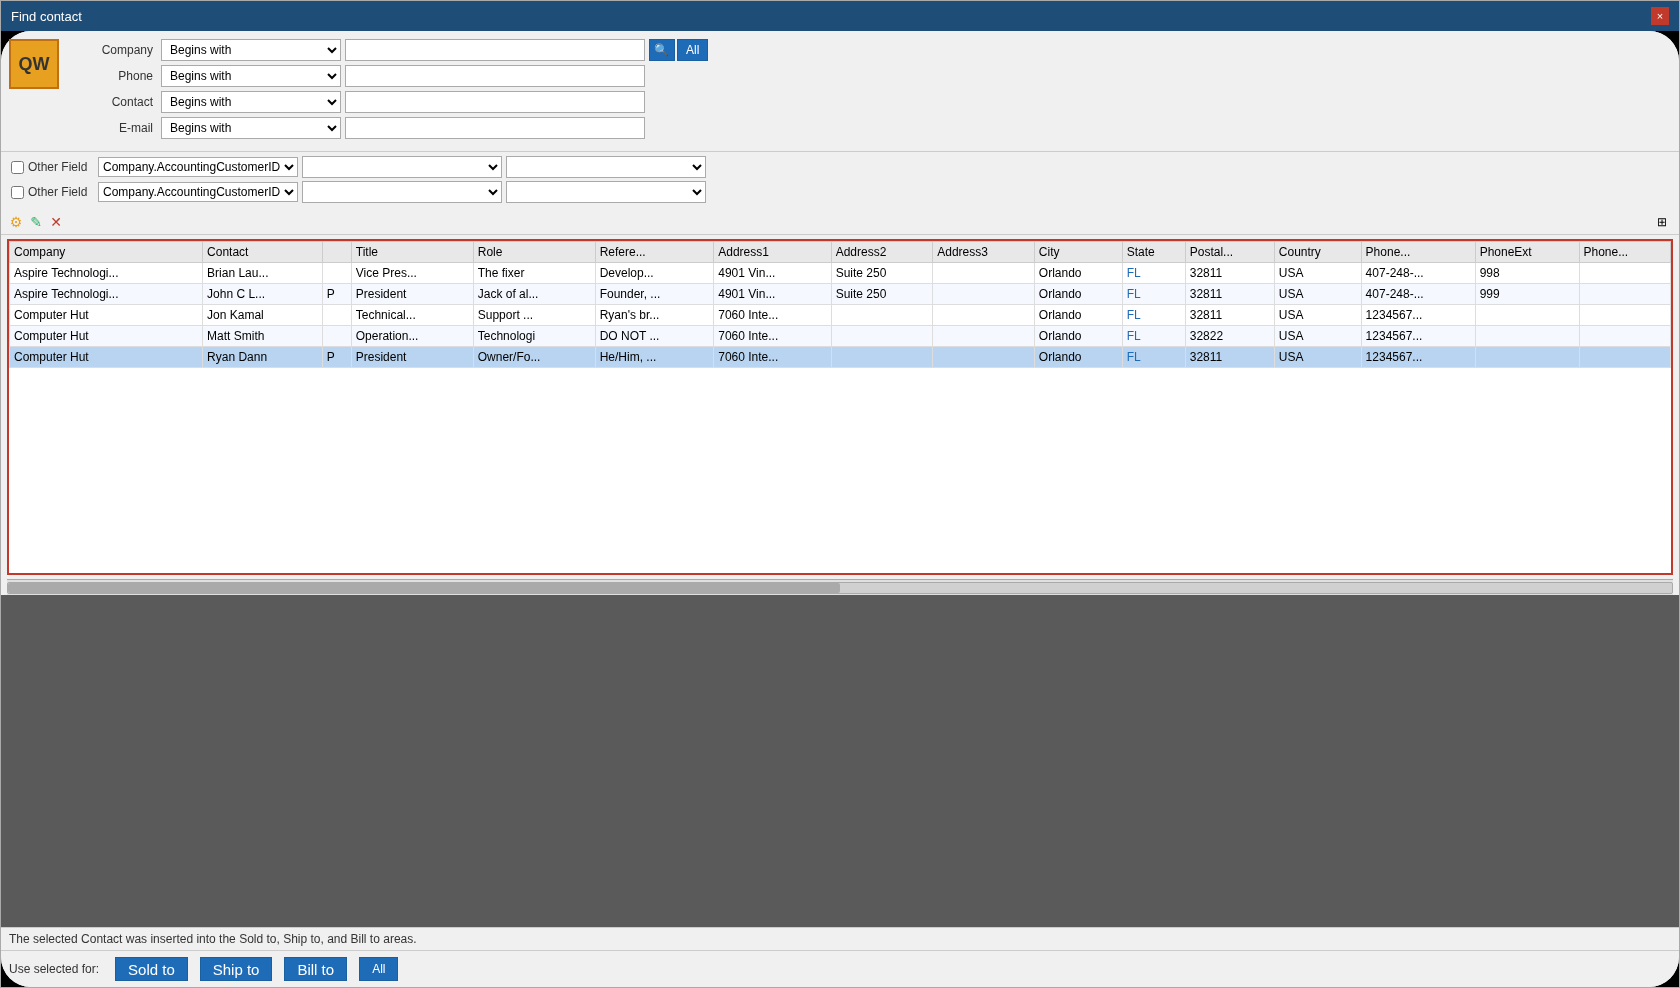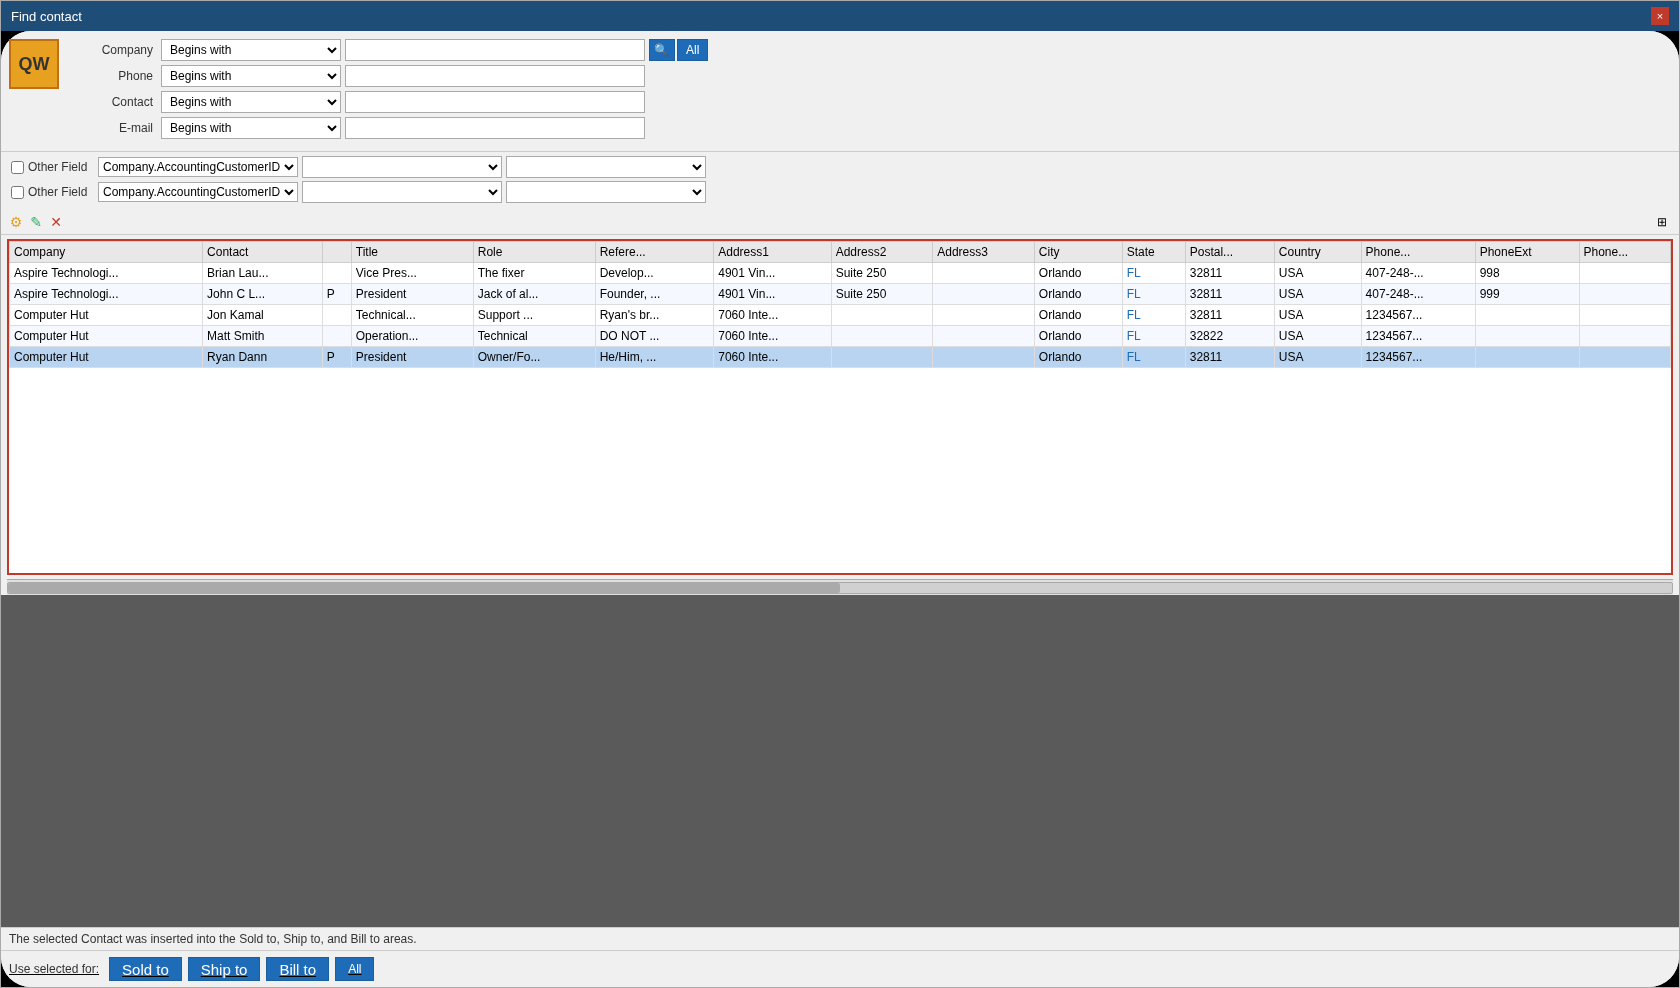--- a/index.html
+++ b/index.html
@@ -237,22 +237,21 @@
       color: #333;
       font-size: 12px;
     }
 
     .action-bar {
       background: #f0f0f0;
       padding: 6px 8px;
       border-top: 1px solid #ccc;
       display: flex;
       align-items: center;
-      gap: 6px;
-      text-decoration: underline;
+      gap: 12px;
     }
     .action-label { color: #333; font-size: 12px; margin-right: 4px; }
     .action-btn {
       background: #1e6bb8;
       color: white;
       border: 1px solid #1a5fa0;
       padding: 3px 12px;
       cursor: pointer;
       height: 24px;
       font-size: 15px;
@@ -449,21 +448,21 @@
               <td>USA</td>
               <td>1234567...</td>
               <td></td>
               <td></td>
             </tr>
             <tr>
               <td>Computer Hut</td>
               <td>Matt Smith</td>
               <td></td>
               <td>Operation...</td>
-              <td>Technical</td>
+              <td>Technologi</td>
               <td>DO NOT ...</td>
               <td>7060 Inte...</td>
               <td></td>
               <td></td>
               <td>Orlando</td>
               <td class="link-blue">FL</td>
               <td>32822</td>
               <td>USA</td>
               <td>1234567...</td>
               <td></td>

